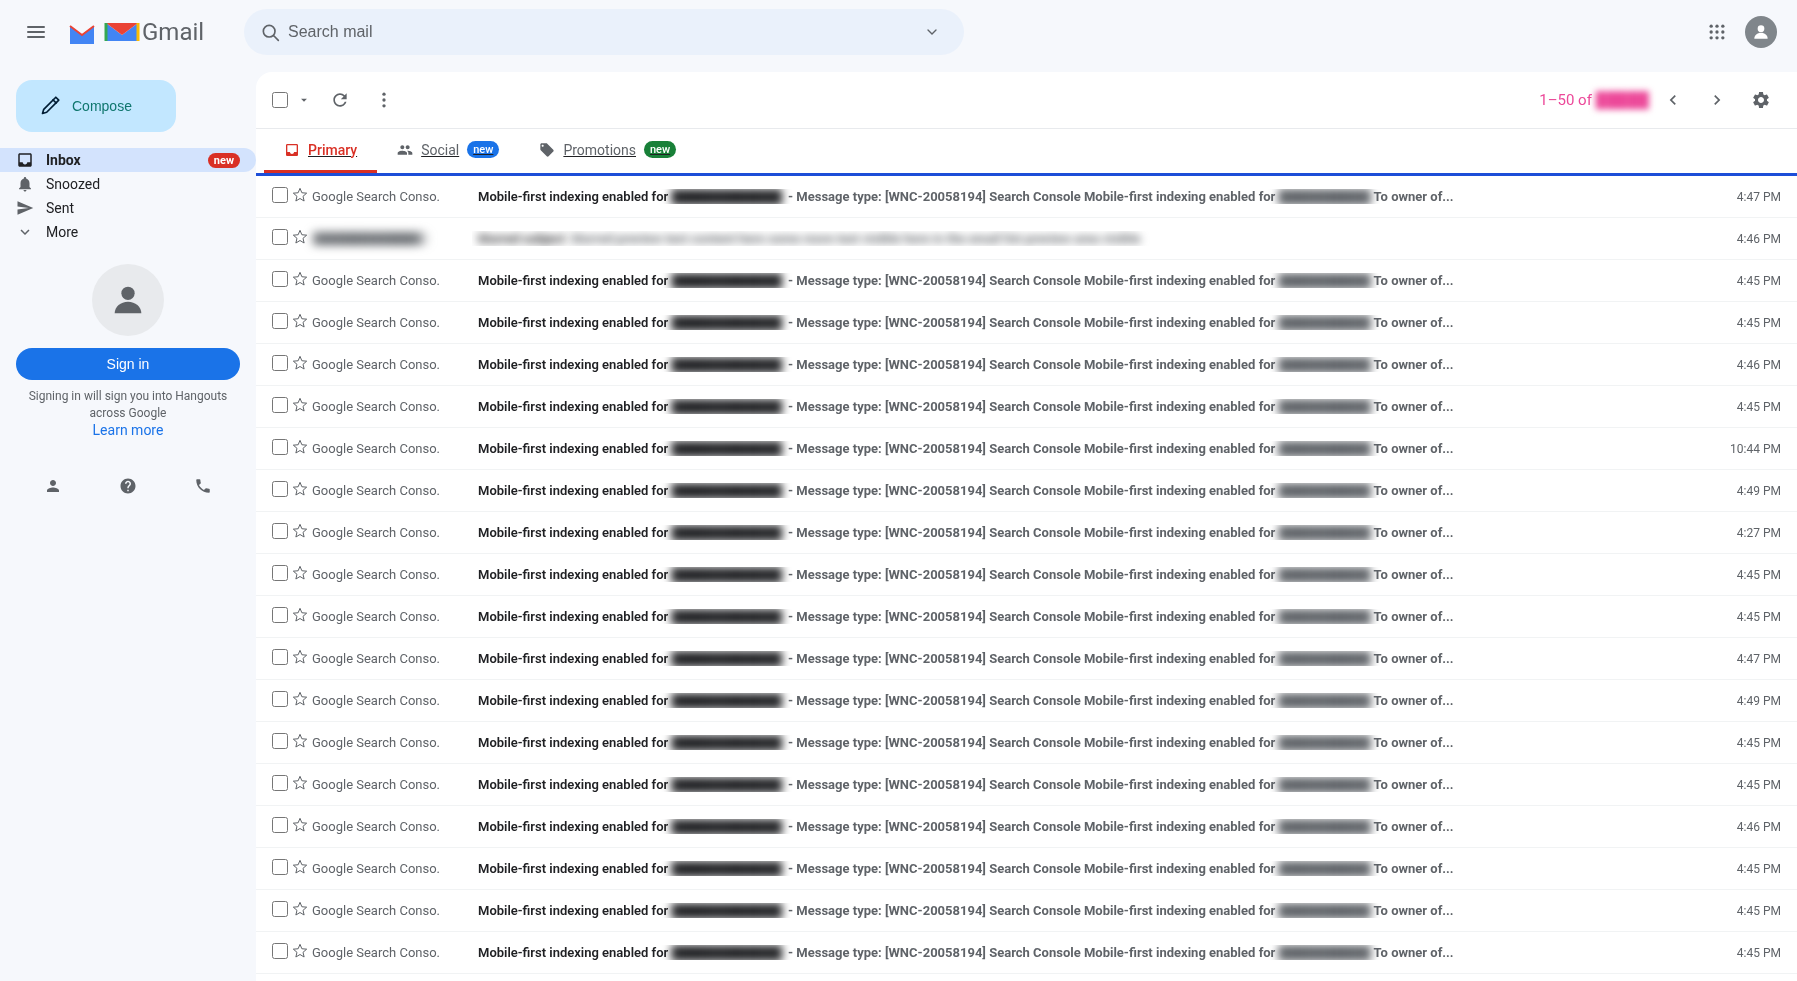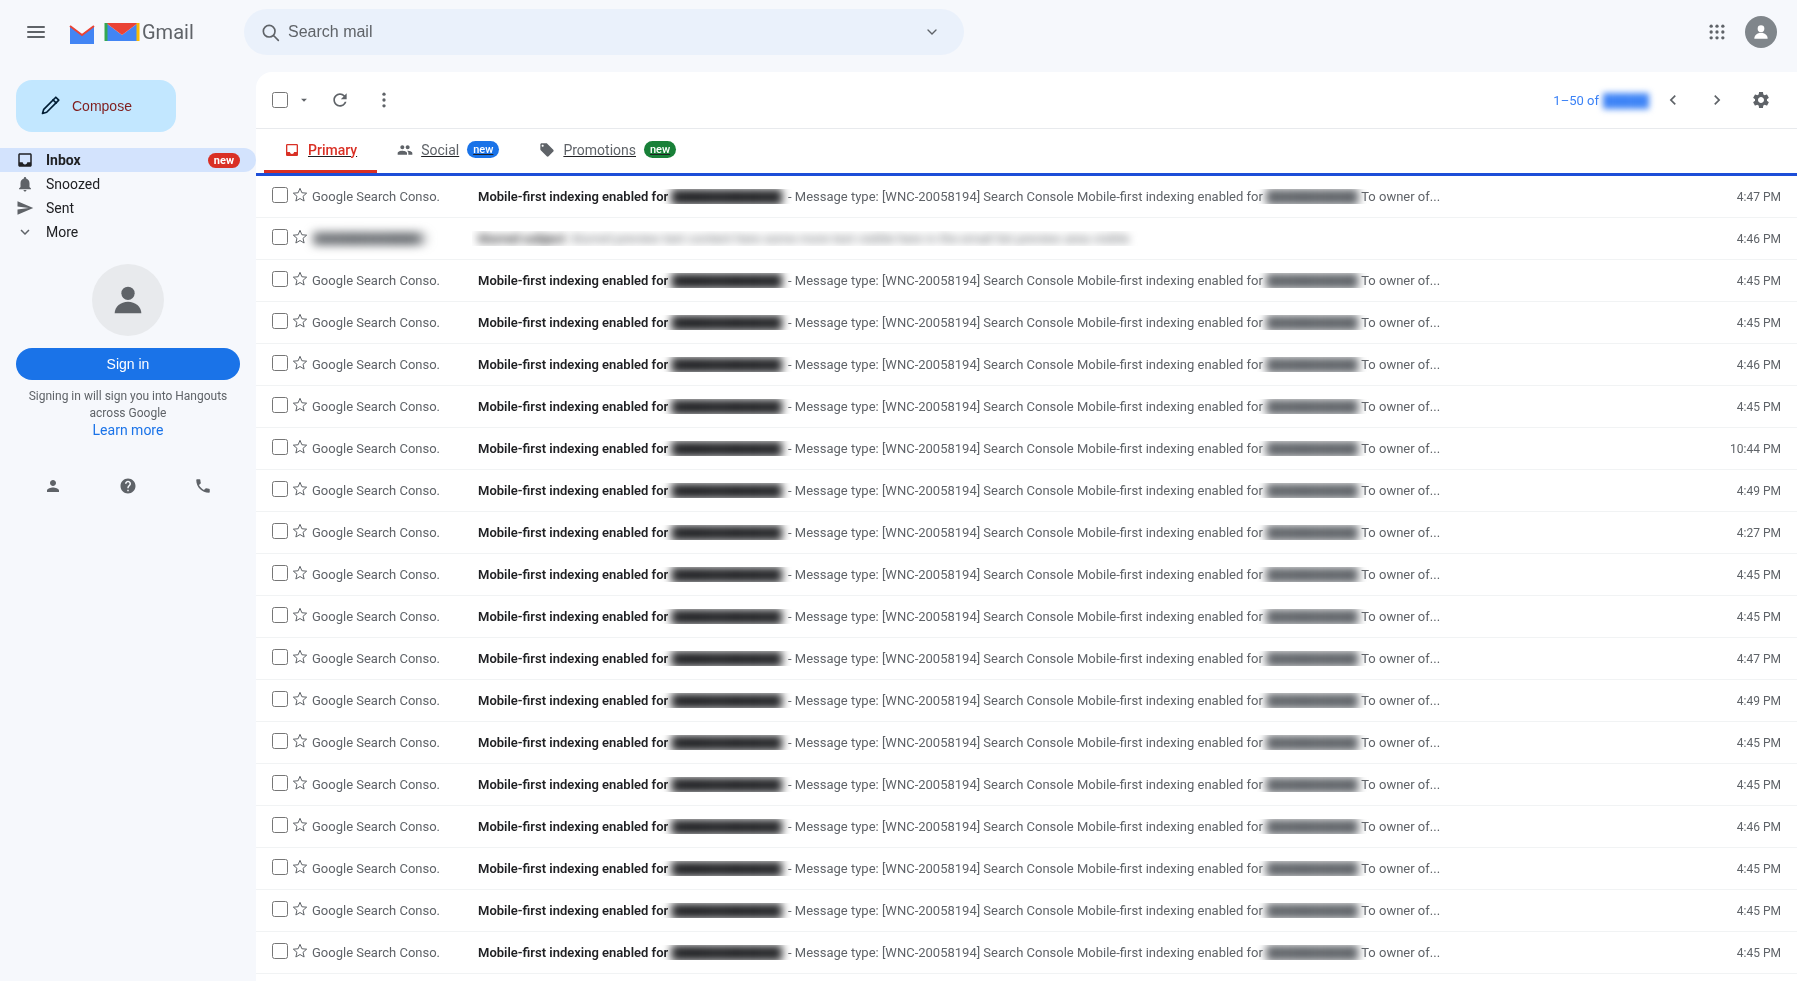--- a/index.html
+++ b/index.html
@@ -89,21 +89,21 @@
     .compose-btn {
       display: flex; align-items: center; gap: 12px;
       margin: 8px 16px 16px 16px;
       padding: 16px 24px;
       background: #c2e7ff;
       border: none;
       border-radius: 16px;
       cursor: pointer;
       font-size: 14px;
       font-weight: 500;
-      color: #7f1d1d;
+      color: #0f766e;
       width: 160px;
     }
     .nav-item {
       display: flex; align-items: center; gap: 12px;
       padding: 0 16px;
       height: 24px;
       border-radius: 0 16px 16px 0;
       cursor: pointer;
       font-size: 14px;
       color: #202124;
@@ -179,22 +179,22 @@
       padding: 8px 16px;
       gap: 4px;
       border-bottom: 1px solid #e8eaed;
       min-height: 52px;
     }
     .toolbar-right {
       margin-left: auto;
       display: flex;
       align-items: center;
       gap: 4px;
-      color: #3b82f6;
-      font-size: 13px;
+      color: #ec4899;
+      font-size: 15px;
     }
 
     
     .tabs {
       display: flex;
       border-bottom: 3px solid #1d4ed8;
       padding: 0 8px;
       text-decoration: underline;
     }
     .tab {
@@ -259,21 +259,21 @@
       gap: 6px;
     }
     .email-subject {
       font-weight: 600;
       color: #202124;
       flex-shrink: 0;
       padding-left: 6px;
     }
     .email-preview {
       color: #5f6368;
-      font-weight: 400;
+      font-weight: 700;
       overflow: hidden;
       text-overflow: ellipsis;
       white-space: nowrap;
     }
     .email-time {
       width: 60px;
       flex-shrink: 0;
       font-size: 12px;
       color: #5f6368;
       text-align: right;
@@ -315,21 +315,21 @@
         <path d="M3 9v18h6V15l9 6.75L27 15v12h6V9l-3-3H6L3 9z" fill="none"></path>
       </svg>
 
       <div style="display:flex;align-items:center;gap:2px;">
         <svg width="36" height="26" viewBox="0 0 36 26">
           <path d="M2 4 L18 16 L34 4 L34 22 L2 22 Z" fill="#4285F4"></path>
           <path d="M2 4 L18 16 L34 4" fill="#EA4335"></path>
           <path d="M2 4 L2 22" stroke="#34A853" stroke-width="3" fill="none"></path>
           <path d="M34 4 L34 22" stroke="#FBBC04" stroke-width="3" fill="none"></path>
         </svg>
-        <span style="font-size:20px;color:#5f6368;font-weight:400;">Gmail</span>
+        <span style="font-size:24px;color:#5f6368;font-weight:400;">Gmail</span>
       </div>
     </div>
   </div>
 
   <div class="search-bar">
     <svg width="20" height="20" viewBox="0 0 24 24" fill="none">
       <circle cx="11" cy="11" r="7" stroke="#5f6368" stroke-width="2"></circle>
       <line x1="16.5" y1="16.5" x2="22" y2="22" stroke="#5f6368" stroke-width="2" stroke-linecap="round"></line>
     </svg>
     <input type="text" placeholder="Search mail" style="">

